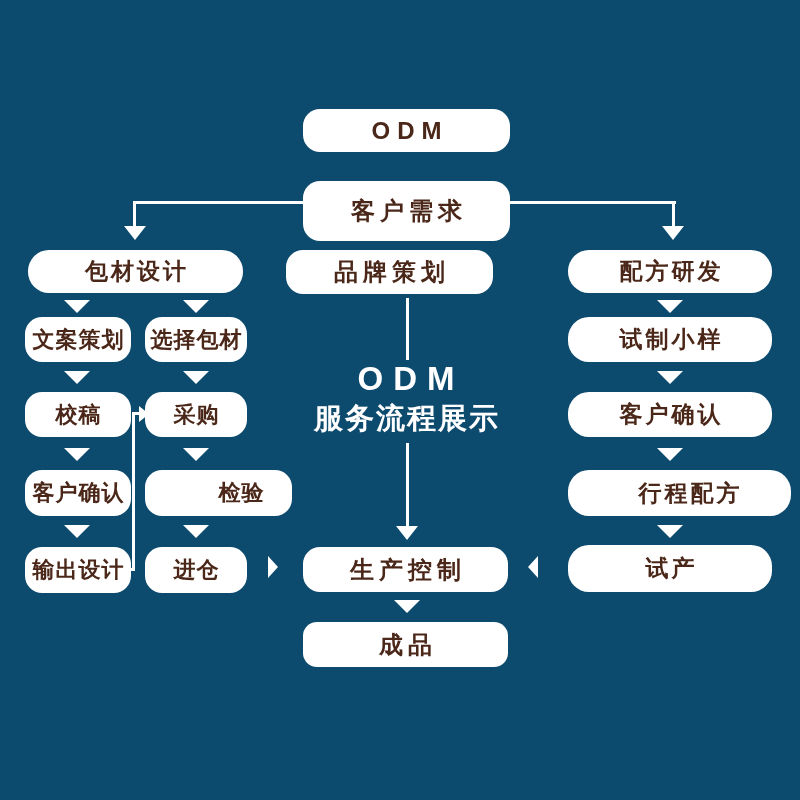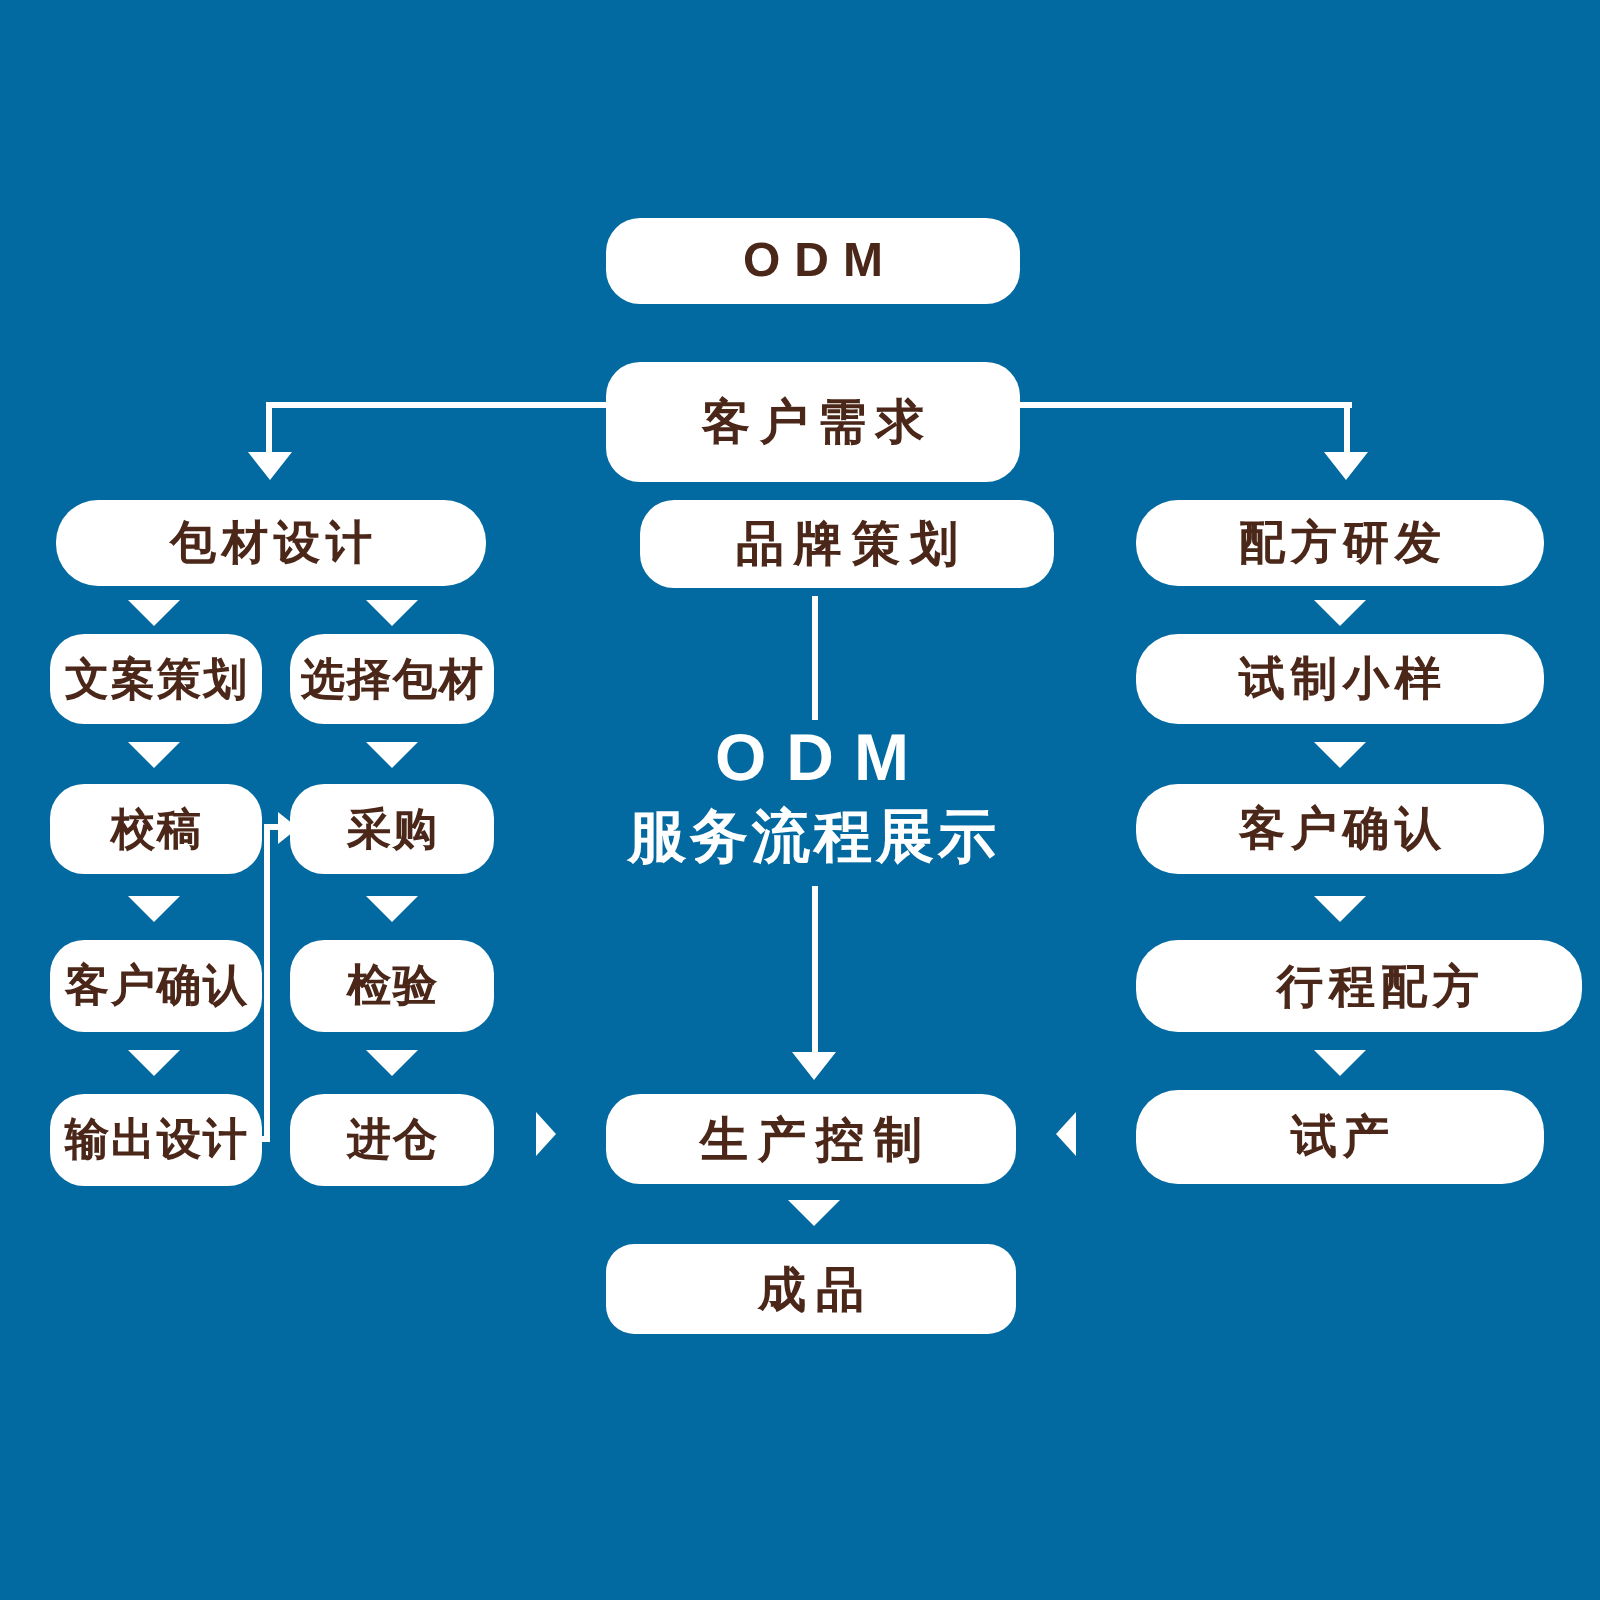--- a/index.html
+++ b/index.html
@@ -1,19 +1,19 @@
 <!DOCTYPE html>
 <html><head>
 <meta charset="utf-8">
 <style>
   html,body{margin:0;padding:0;}
   .canvas{
     position:relative;
     width:800px;height:800px;
-    background:#0369a1;
+    background:#0c4a6e;
     font-family:"Liberation Sans", sans-serif;
     overflow:hidden;
   }
   .node{
     position:absolute;
     background:#ffffff;
     border-radius:17px;
     display:flex;align-items:center;justify-content:center;
     color:#4a2718;
     font-weight:700;
@@ -60,34 +60,34 @@
   .center-title-1{top:360px;font-size:33px;letter-spacing:10px;text-indent:10px;}
   .center-title-2{top:399px;font-size:29px;letter-spacing:2px;text-indent:2px;}
 </style>
 </head>
 <body>
 
 <div class="canvas">
 
   <div class="node node-lg" style="left:303px;top:109px;width:207px;height:43px;letter-spacing:7px;text-indent:7px;">ODM</div>
   <div class="node node-lg" style="left:303px;top:181px;width:207px;height:60px;">客户需求</div>
-  <div class="node node-lg" style="left:320px;top:250px;width:207px;height:44px;">品牌策划</div>
+  <div class="node node-lg" style="left:286px;top:250px;width:207px;height:44px;">品牌策划</div>
   <div class="node node-lg" style="left:303px;top:547px;width:205px;height:45px;">生产控制</div>
   <div class="node node-lg" style="left:303px;top:622px;width:205px;height:45px;border-radius:14px;">成品</div>
 
   <div class="node node-md" style="left:28px;top:250px;width:215px;height:43px;">包材设计</div>
 
   <div class="node node-sm" style="left:25px;top:317px;width:106px;height:45px;">文案策划</div>
   <div class="node node-sm" style="left:25px;top:392px;width:106px;height:45px;">校稿</div>
   <div class="node node-sm" style="left:25px;top:470px;width:106px;height:46px;">客户确认</div>
   <div class="node node-sm" style="left:25px;top:547px;width:106px;height:46px;">输出设计</div>
 
   <div class="node node-sm" style="left:145px;top:317px;width:102px;height:45px;">选择包材</div>
   <div class="node node-sm" style="left:145px;top:392px;width:102px;height:45px;">采购</div>
-  <div class="node node-sm" style="left:145px;top:470px;width:102px;height:46px;">检验</div>
+  <div class="node node-sm" style="left:145px;top:470px;width:102px;height:46px;padding-left:45px;">检验</div>
   <div class="node node-sm" style="left:145px;top:547px;width:102px;height:46px;">进仓</div>
 
   <div class="node node-md" style="left:568px;top:250px;width:204px;height:43px;">配方研发</div>
   <div class="node node-md" style="left:568px;top:317px;width:204px;height:45px;">试制小样</div>
   <div class="node node-md" style="left:568px;top:392px;width:204px;height:45px;">客户确认</div>
   <div class="node node-md" style="left:568px;top:470px;width:204px;height:46px;padding-left:19px;">行程配方</div>
   <div class="node node-md" style="left:568px;top:545px;width:204px;height:47px;">试产</div>
 
   <div class="center-title center-title-1">ODM</div>
   <div class="center-title center-title-2">服务流程展示</div>

